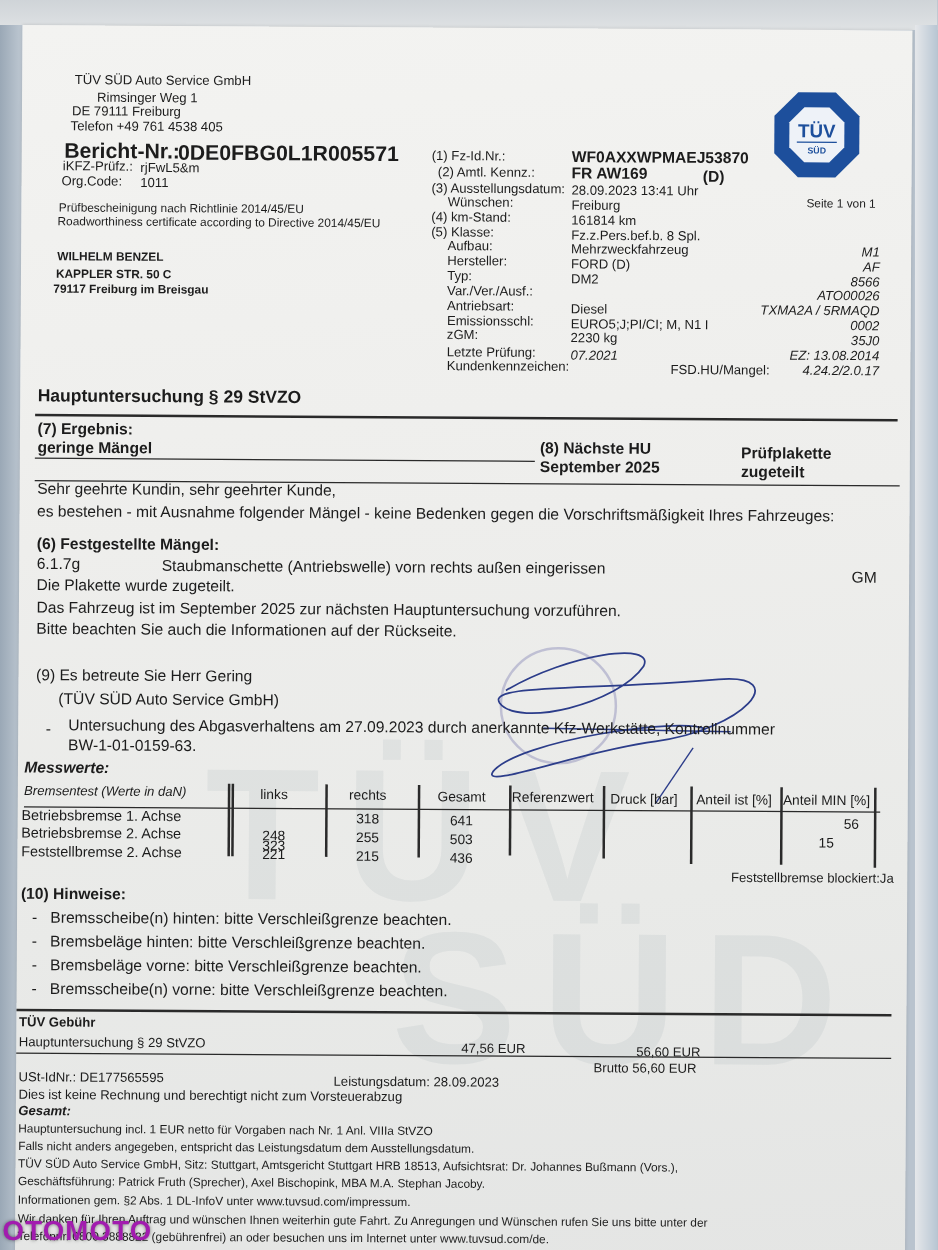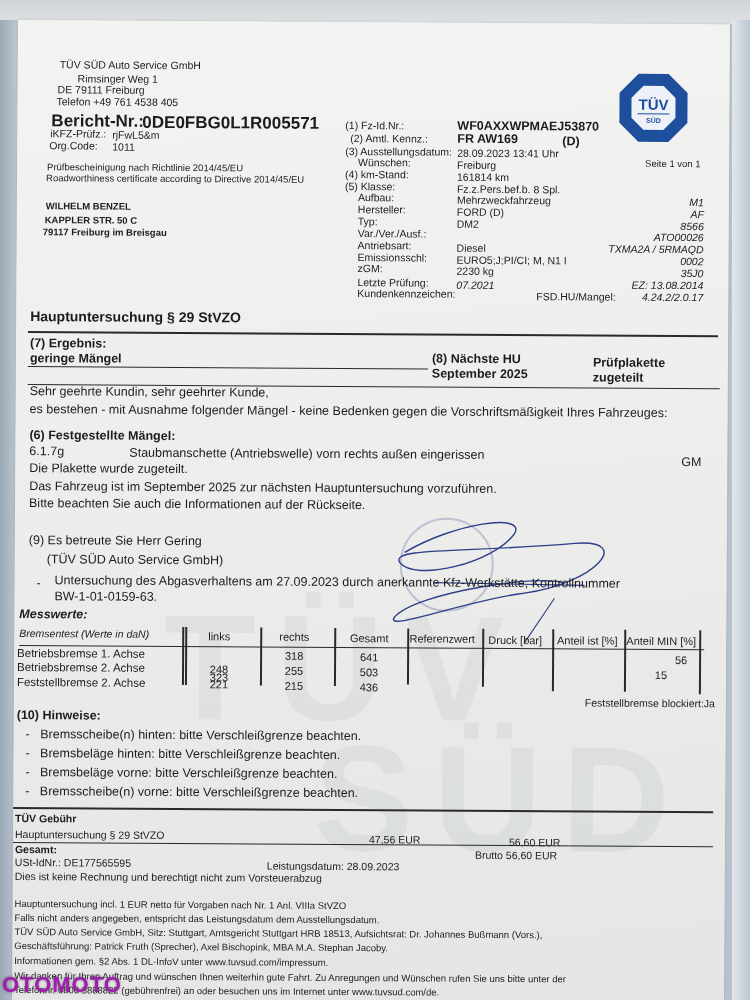--- a/index.html
+++ b/index.html
@@ -190,21 +190,21 @@
     <div class="abs s12" style="left:12px;top:745px;">-&nbsp;&nbsp;&nbsp;<span>Bremsbeläge vorne: bitte Verschleißgrenze beachten.</span></div>
     <div class="abs s12" style="left:12px;top:764px;">-&nbsp;&nbsp;&nbsp;<span>Bremsscheibe(n) vorne: bitte Verschleißgrenze beachten.</span></div>
   </div>
 
   <div class="hline" style="left:0px;top:787px;width:700px;"></div>
   <div class="abs s10 b" style="left:2px;top:792px;">TÜV Gebühr</div>
   <div class="abs s10" style="left:2px;top:808px;">Hauptuntersuchung § 29 StVZO</div>
   <div class="abs s10" style="left:356px;top:811px;">47,56 EUR</div>
   <div class="abs s10" style="left:496px;top:813px;">56,60 EUR</div>
   <div class="hline thin" style="left:0px;top:822px;width:700px;"></div>
-  <div class="abs s10 b" style="left:2px;top:823px;">Gesamt:</div>
+  <div class="abs s10 b" style="left:2px;top:863px;font-style:italic;">Gesamt:</div>
   <div class="abs s10" style="left:462px;top:826px;">Brutto 56,60 EUR</div>
   <div class="abs s10" style="left:2px;top:836px;">USt-IdNr.: DE177565595</div>
   <div class="abs s10" style="left:254px;top:838px;">Leistungsdatum: 28.09.2023</div>
   <div class="abs s10" style="left:2px;top:850px;">Dies ist keine Rechnung und berechtigt nicht zum Vorsteuerabzug</div>
 
   <div>
     <div class="abs s9" style="left:2px;top:878px;">Hauptuntersuchung incl. 1 EUR netto für Vorgaben nach Nr. 1 Anl. VIIIa StVZO</div>
     <div class="abs s9" style="left:2px;top:892px;">Falls nicht anders angegeben, entspricht das Leistungsdatum dem Ausstellungsdatum.</div>
     <div class="abs s9" style="left:2px;top:906px;">TÜV SÜD Auto Service GmbH, Sitz: Stuttgart, Amtsgericht Stuttgart HRB 18513, Aufsichtsrat: Dr. Johannes Bußmann (Vors.),</div>
     <div class="abs s9" style="left:2px;top:920px;">Geschäftsführung: Patrick Fruth (Sprecher), Axel Bischopink, MBA M.A. Stephan Jacoby.</div>

